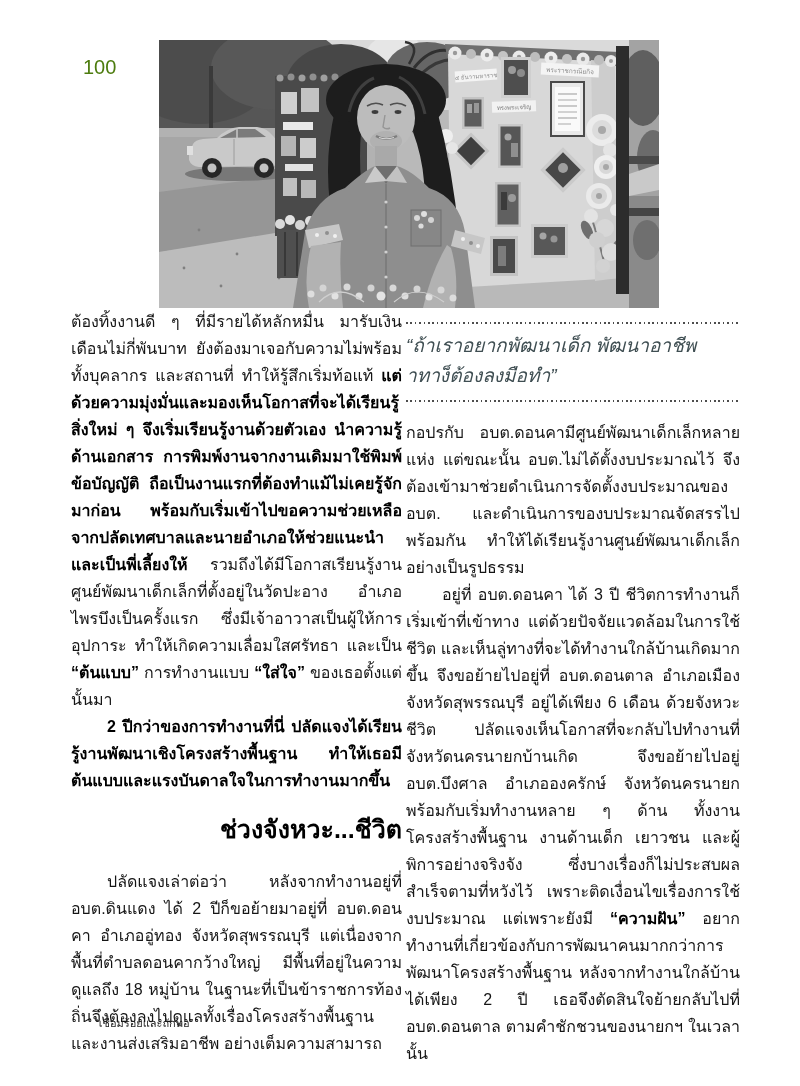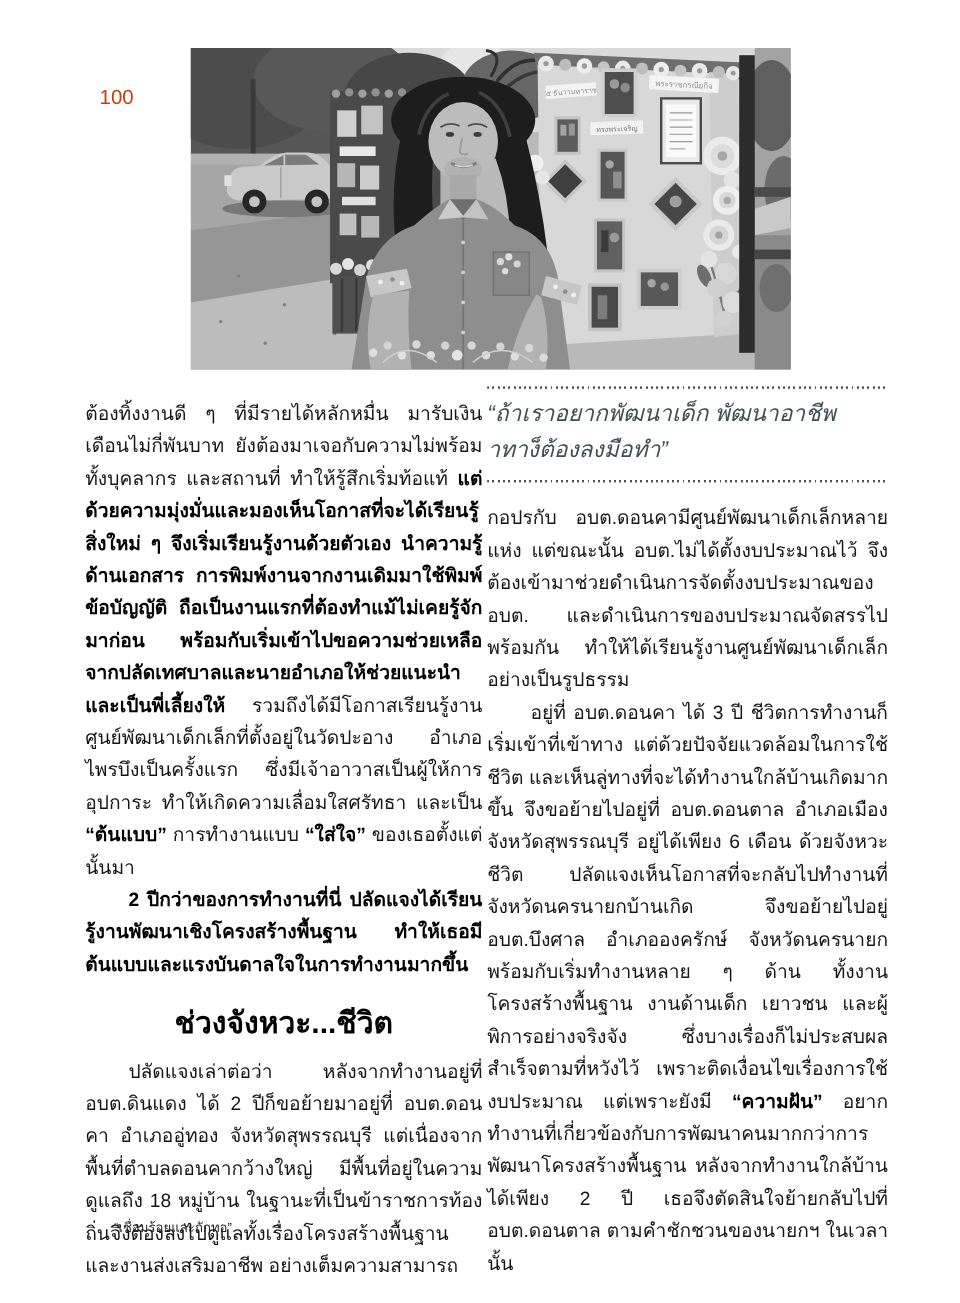--- a/index.html
+++ b/index.html
@@ -1,29 +1,29 @@
 <!DOCTYPE html>
 <html lang="th"><head>
 <meta charset="utf-8">
 <style>
   html,body{margin:0;padding:0;background:#e9e9e9;}
   .page{
     position:relative;width:800px;height:1086px;margin:0 auto;background:#ffffff;
     font-family:"Liberation Sans","DejaVu Sans",sans-serif;color:#151515;overflow:hidden;
   }
-  .page-number{position:absolute;left:83px;top:72px;font-size:17px;color:#c2410c;}
+  .page-number{position:absolute;left:83px;top:56px;font-size:20px;color:#4d7c0f;}
   .photo-wrap{position:absolute;left:159px;top:40px;width:500px;height:268px;background:#bdbdbd;}
   .photo-wrap svg{display:block;width:100%;height:100%;}
   .col{position:absolute;font-size:16px;line-height:27px;text-align:justify;}
-  .col-left{left:71px;top:332px;width:331px;}
+  .col-left{left:71px;top:308px;width:331px;}
   .col-right{left:406px;top:322px;width:334px;}
   .col p{margin:0;}
   .indent{text-indent:36px;}
   .b{font-weight:700;color:#000;}
-  .section-heading{font-size:25px;font-weight:700;color:#000;margin:20px 0 12px;line-height:30px;text-align:center;}
+  .section-heading{font-size:25px;font-weight:700;color:#000;margin:20px 0 24px;line-height:30px;text-align:right;}
   .dotline{height:2px;background-image:repeating-linear-gradient(90deg,#4d4d4d 0,#4d4d4d 1.6px,transparent 1.6px,transparent 4.4px);}
   .quote-text{text-align:left;font-style:italic;color:#3f4e52;font-size:19px;line-height:30px;padding:7px 0 9px;}
   .quote-block{margin-bottom:17px;}
   .footer-note{position:absolute;left:95px;top:1014px;font-size:11px;color:#222;text-align:center;}
 </style>
 </head>
 <body>
 
 <div class="page">
 

